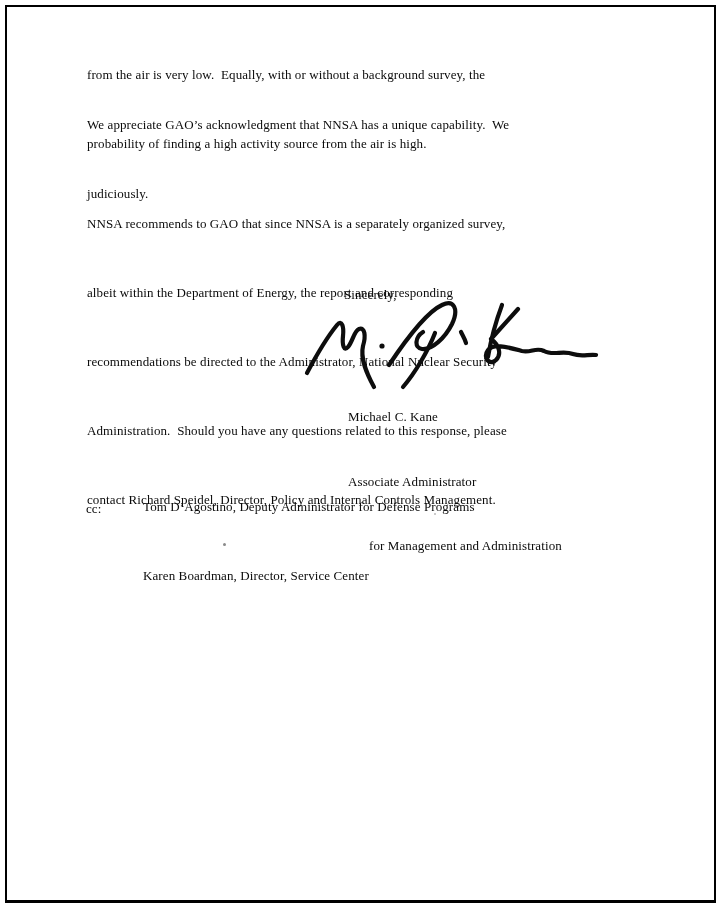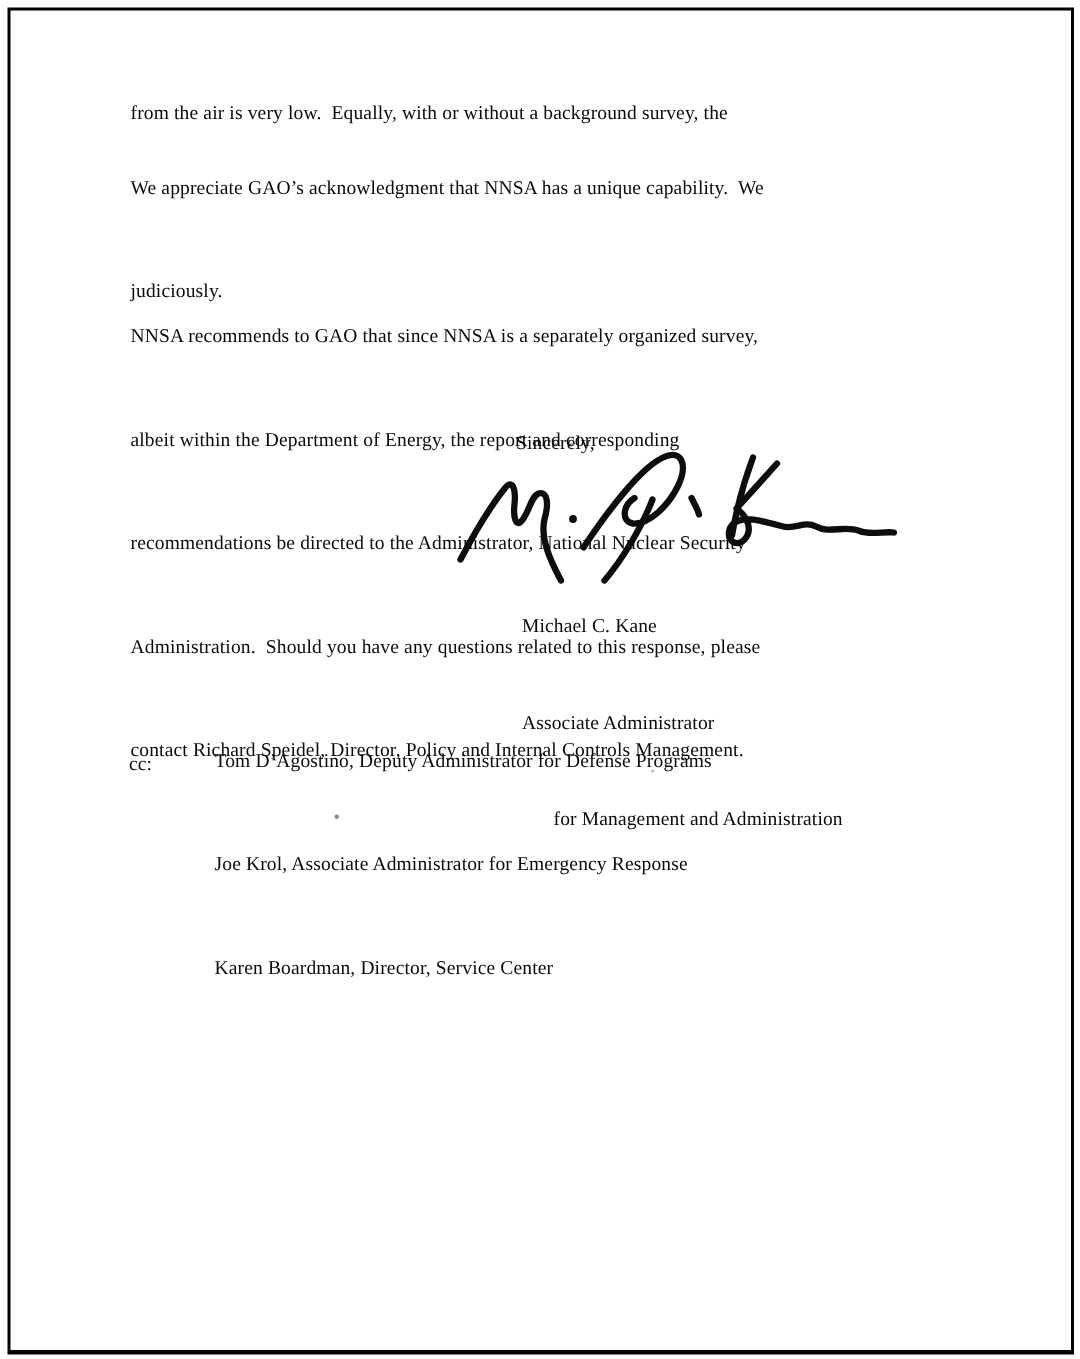--- a/index.html
+++ b/index.html
@@ -91,20 +91,21 @@
   }
 </style>
 </head>
 <body>
 
 <div class="viewport">
   <div class="sheet">
 
     <div class="body-text para para1">
       <div>from the air is very low.  Equally, with or without a background survey, the</div>
+      <div>probability of finding a high activity source from the air is high.</div>
     </div>
 
     <div class="body-text para para2">
       <div>We appreciate GAO’s acknowledgment that NNSA has a unique capability.  We</div>
       <div>judiciously.</div>
     </div>
 
     <div class="body-text para para3">
       <div>NNSA recommends to GAO that since NNSA is a separately organized survey,</div>
       <div>albeit within the Department of Energy, the report and corresponding</div>
@@ -133,21 +134,20 @@
 
     <div class="body-text name-block">
       <div>Michael C. Kane</div>
       <div>Associate Administrator</div>
       <div class="indent">for Management and Administration</div>
     </div>
 
     <div class="body-text cc-label">cc:</div>
     <div class="body-text cc-list">
       <div>Tom D’Agostino, Deputy Administrator for Defense Programs</div>
-      <div>Joe Krol, Associate Administrator for Emergency Response</div>
       <div>Karen Boardman, Director, Service Center</div>
     </div>
 
     <div class="speck speck-1"></div>
     <div class="speck speck-2"></div>
 
   </div>
 </div>
 
 </body></html>

